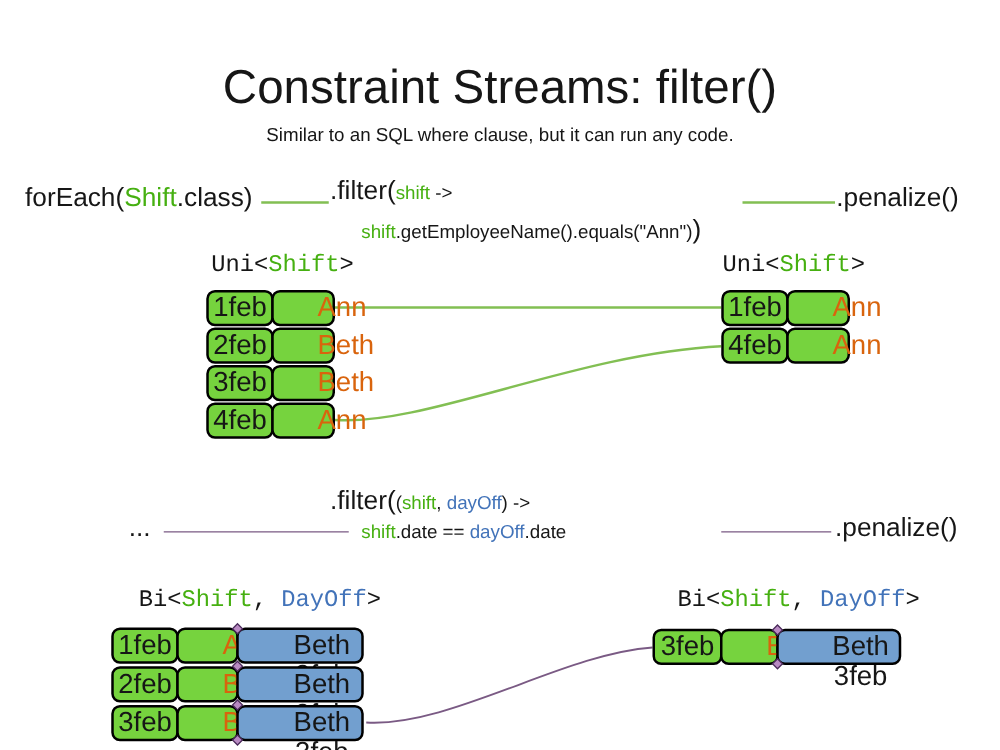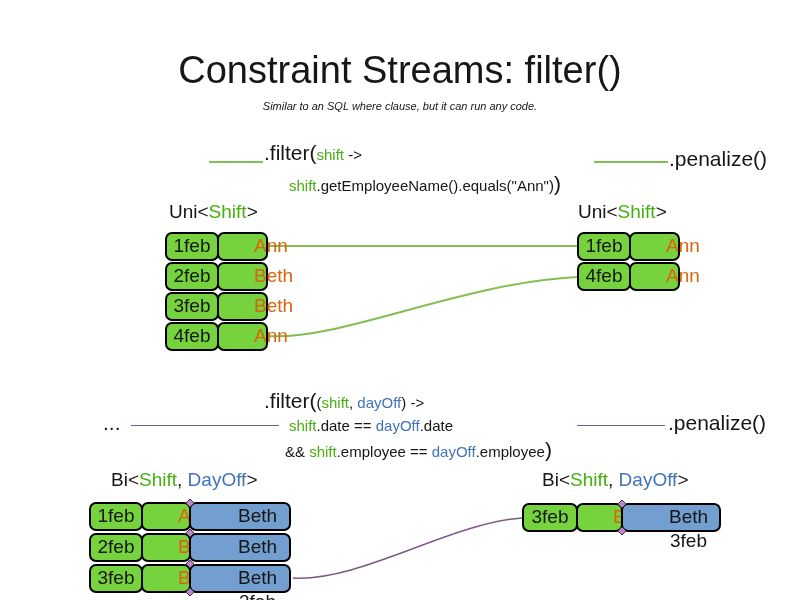--- a/index.html
+++ b/index.html
@@ -4,35 +4,35 @@
 <style>
   :root{
     --box-green:#76d33e; --box-blue:#729fcf;
     --text-green:#46b011; --text-blue:#4273b9; --text-orange:#d9640d;
     --line-green:#82bf53; --line-purple:#7a5a84;
   }
   html,body{margin:0;padding:0;background:#fff;}
   .canvas{position:relative;width:800px;height:596px;background:#fff;overflow:hidden;
           font-family:"Liberation Sans",sans-serif;color:#161616;margin-top:33px;}
   .title{position:absolute;top:16px;left:0;width:100%;text-align:center;font-size:38px;}
-  .subtitle{position:absolute;top:67px;left:0;width:100%;text-align:center;font-size:11px;font-style:italic;}
+  .subtitle{position:absolute;top:67px;left:0;width:100%;text-align:center;font-size:15px;}
   .abs{position:absolute;white-space:nowrap;}
   .big{font-size:21px;}
   .small{font-size:15px;}
   .grn{color:var(--text-green);}
   .blu{color:var(--text-blue);}
   .hline{position:absolute;height:0;border-top:2px solid var(--line-green);}
   .hline.purple{border-top-color:var(--line-purple);border-top-width:1.5px;}
-  .tlabel{font-size:19px;}
+  .tlabel{font-size:19px;font-family:Liberation Mono, monospace;}
   .table{position:absolute;}
   .trow{display:flex;}
   .t-top .trow{margin-bottom:1px;}
   .t-bot .trow{margin-bottom:2px;}
   .cell{box-sizing:border-box;height:29px;border:2px solid #000;border-radius:7px;
-        font-size:19px;line-height:24px;text-align:center;}
+        font-size:22px;line-height:24px;text-align:center;}
   .cell + .cell{margin-left:-2px;padding-left:35px;}
   .green-cell{background:var(--box-green);}
   .blue-cell{background:var(--box-blue);}
   .org{color:var(--text-orange);}
   .w-date1{width:54px;} .w-name1{width:51px;}
   .w-date2{width:54px;} .w-name2{width:50px;} .w-pair2{width:102px;}
   .w-date3{width:56px;} .w-name3{width:47px;} .w-pair3{width:100px;}
   svg.layer{position:absolute;left:0;top:0;pointer-events:none;}
   svg.under{z-index:0;}
   .table,.abs,.hline{z-index:1;}
@@ -48,20 +48,21 @@
 
   <svg class="layer under" width="800" height="600">
     <path class="gline" d="M268,213 L577,213"></path>
     <path class="gline" d="M268,303 C340,308 460,250 577,244"></path>
     <path class="pline" d="M293,545 C360,549 450,490 522,485"></path>
   </svg>
 
   <div class="title">Constraint Streams: filter()</div>
   <div class="subtitle">Similar to an SQL where clause, but it can run any code.</div>
 
+  <div class="abs big" style="left:20px;top:114px;"><span>forEach(</span><span class="grn">Shift</span><span>.class)</span></div>
 
   <div class="hline" style="left:209px;top:128px;width:54px;"></div>
 
   <div class="abs" style="left:264px;top:108px;text-align:center;"><span class="big">.filter(</span><span class="small grn">shift</span><span class="small"> -&gt;</span></div>
 
   <div class="abs" style="left:289px;top:139px;"><span class="small grn">shift</span><span class="small">.getEmployeeName().equals("Ann")</span><span class="big">)</span></div>
 
   <div class="hline" style="left:594px;top:128px;width:74px;"></div>
 
   <div class="abs big" style="left:669px;top:114px;">.penalize()</div>
@@ -101,21 +102,20 @@
   </div>
 
   <div class="abs big" style="left:103px;top:378px;">...</div>
 
   <div class="hline purple" style="left:131px;top:392px;width:148px;"></div>
 
   <div class="abs small" style="left:289px;top:384px;"><span class="grn">shift</span><span>.date == </span><span class="blu">dayOff</span><span>.date</span></div>
 
   <div class="abs" style="left:264px;top:356px;"><span class="big">.filter(</span><span class="small">(</span><span class="small grn">shift</span><span class="small">, </span><span class="small blu">dayOff</span><span class="small">)</span><span class="small"> -&gt;</span></div>
 
-  <div class="abs" style="left:285px;top:405px;"><span class="small">&amp;&amp; </span><span class="small grn">shift</span><span class="small">.employee == </span><span class="small blu">dayOff</span><span class="small">.employee</span><span class="big">)</span></div>
 
   <div class="hline purple" style="left:577px;top:392px;width:88px;"></div>
 
   <div class="abs big" style="left:668px;top:378px;">.penalize()</div>
 
   <div class="abs tlabel" style="left:111px;top:436px;"><span>Bi&lt;</span><span class="grn">Shift</span><span>, </span><span class="blu">DayOff</span><span>&gt;</span></div>
 
   <div class="abs tlabel" style="left:542px;top:436px;"><span>Bi&lt;</span><span class="grn">Shift</span><span>, </span><span class="blu">DayOff</span><span>&gt;</span></div>
 
   <div class="table t-bot" style="left:89px;top:469px;">

